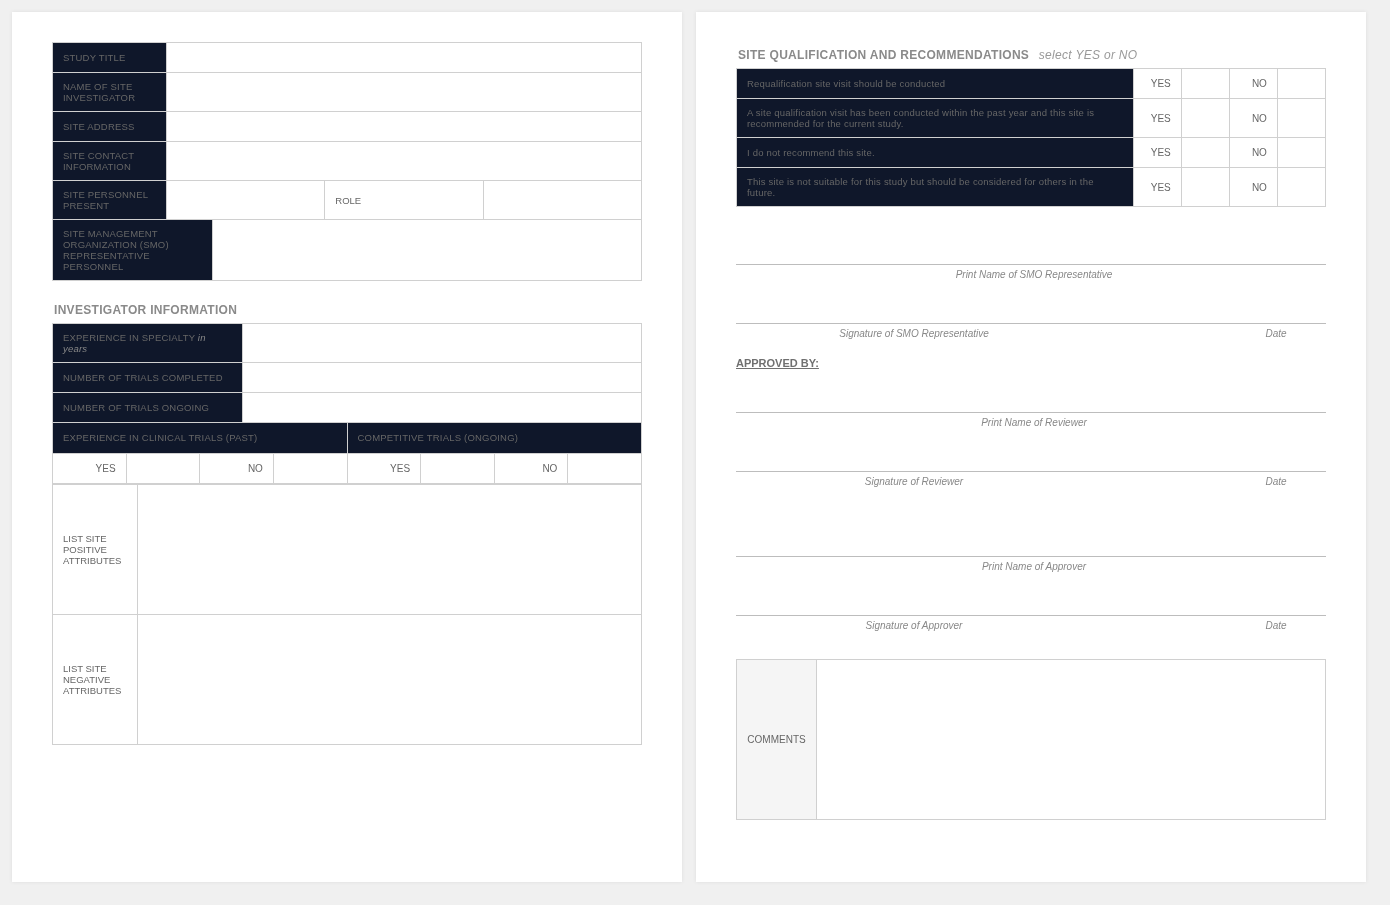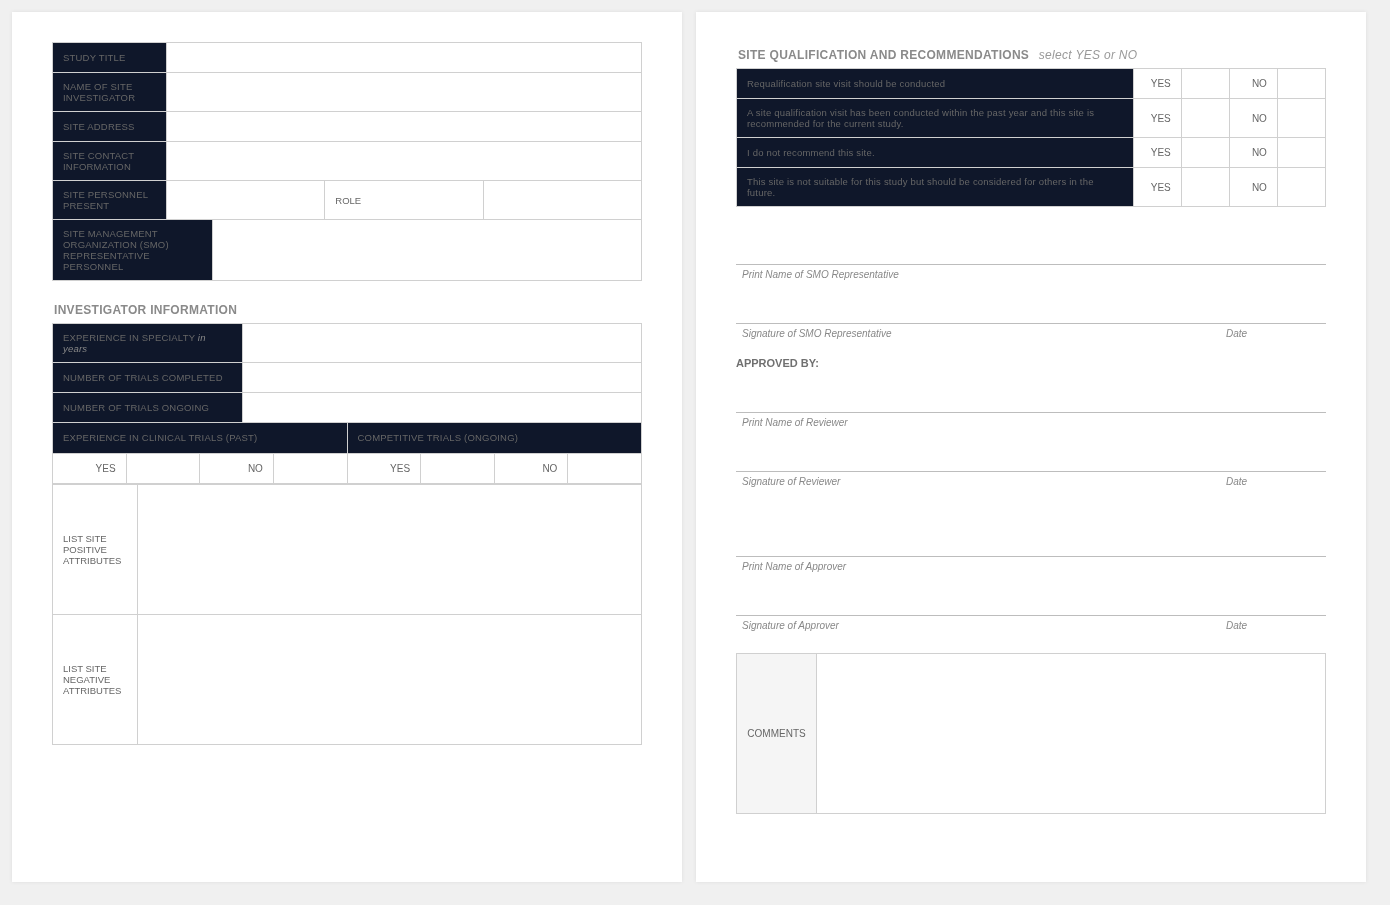--- a/index.html
+++ b/index.html
@@ -65,21 +65,21 @@
       text-align: right;
       font-size: 10px;
     }
     td.tall {
       height: 130px;
     }
     td.xtall {
       height: 160px;
     }
     .italic { font-style: italic; color: #888; }
-    .sig-block { margin-top: 28px; }
+    .sig-block { margin-top: 28px; text-align: center; }
     .sig-line {
       border-bottom: 1px solid #bdbdbd;
       height: 30px;
       margin-bottom: 4px;
     }
     .sig-row {
       display: flex;
       gap: 140px;
       font-style: italic;
       color: #888;
@@ -88,20 +88,21 @@
       padding-left: 6px;
     }
     .sig-row .left { flex: 1; }
     .sig-row .right { width: 100px; }
     .approved {
       font-weight: bold;
       color: #707070;
       font-size: 11px;
       margin-top: 18px;
       margin-bottom: 6px;
+      text-decoration: underline;
     }
     .comments-table td.clabel {
       background: #f5f5f5;
       text-align: center;
       font-size: 10px;
       width: 80px;
     }
     .bold { font-weight: normal; }
   </style>
 </head>
@@ -277,21 +278,21 @@
     <div class="sig-row">
         <span class="left">Print Name of Approver</span>
       </div>
     <div class="sig-line" style="margin-top:14px"></div>
     <div class="sig-row">
       <span class="left">Signature of Approver</span>
       <span class="right">Date</span>
     </div>
   </div>
 
-  <table class="comments-table" style="margin-top:22px">
+  <table class="comments-table" style="margin-top:28px">
     <tbody>
         <tr>
       <td class="clabel xtall">COMMENTS</td>
       <td class="xtall"></td>
     </tr>
   </tbody>
     </table>
 </div>
 
 </body></html>

